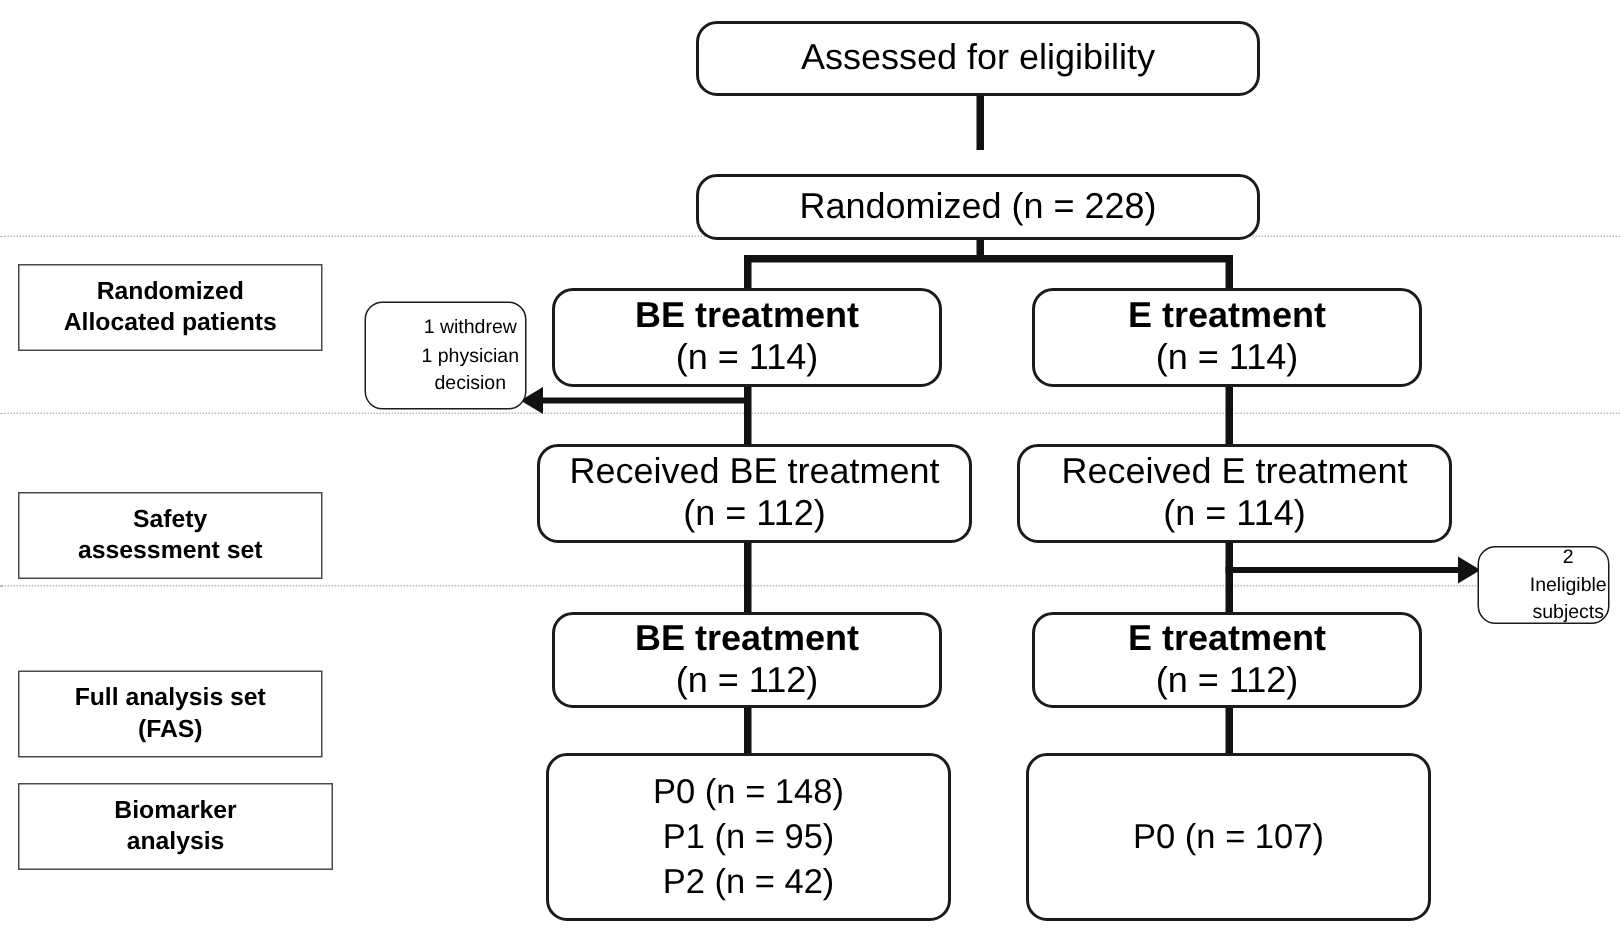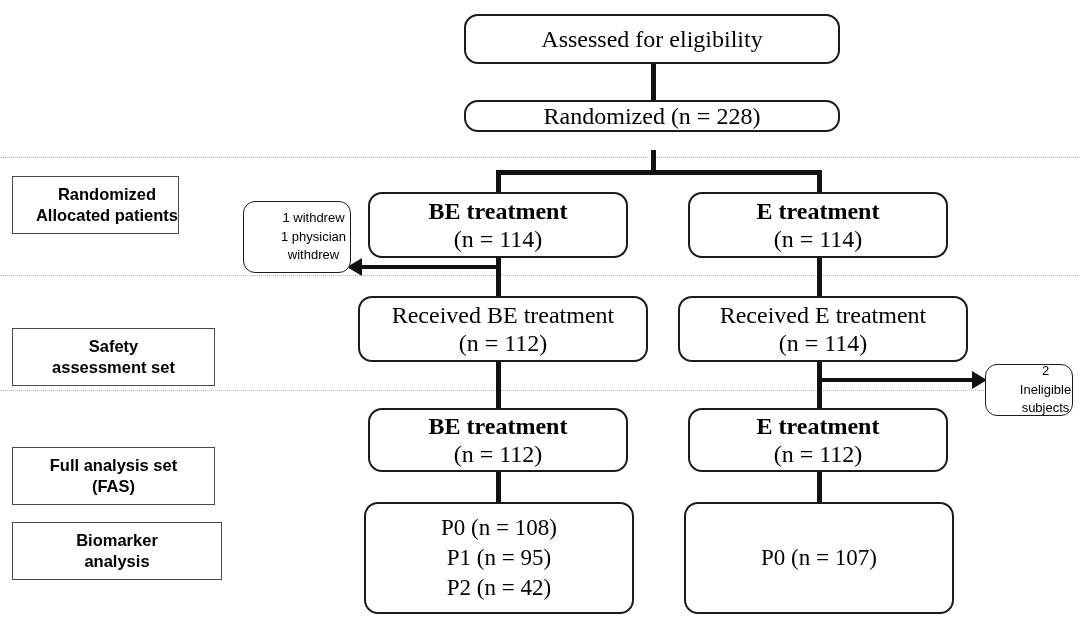--- a/index.html
+++ b/index.html
@@ -47,21 +47,20 @@
     border:2px solid #1b1b1b;
     border-radius:14px;
     background:#ffffff;
     display:flex;
     flex-direction:column;
     align-items:center;
     justify-content:center;
     text-align:center;
     color:#000000;
     z-index:5;
-    font-family:Liberation Serif, serif;
   }
   .node .l1{font-size:24px;line-height:1.18;}
   .node .l2{font-size:24px;line-height:1.18;}
   .node.bold .l1{font-weight:bold;}
   .node .row{font-size:23px;line-height:1.30;}
 
   
   .sidebox{
     position:absolute;
     box-sizing:border-box;
@@ -122,21 +121,21 @@
 
   <div class="vline" style="left:496px;top:470px;height:34px;"></div>
   <div class="vline" style="left:817px;top:470px;height:34px;"></div>
 
   <div class="arrow-line" style="left:360px;top:265px;width:140px;"></div>
   <div class="arrow-head left" style="left:347px;top:258px;"></div>
 
   <div class="arrow-line" style="left:817px;top:378px;width:157px;"></div>
   <div class="arrow-head right" style="left:972px;top:371px;"></div>
 
-  <div class="phase-label" style="left:12px;top:176px;width:167px;height:58px;justify-content:flex-end;">
+  <div class="phase-label" style="left:12px;top:176px;width:203px;height:58px;">
     <div>
       <span>Randomized</span>
       <span>Allocated  patients</span>
     </div>
   </div>
 
   <div class="phase-label" style="left:12px;top:297px;width:203px;height:58px;margin-top:31px;">
     <div>
       <span>Safety</span>
       <span>assessment set</span>
@@ -154,38 +153,38 @@
     <div>
       <span>Biomarker</span>
       <span>analysis</span>
     </div>
   </div>
 
   <div class="node" style="left:464px;top:14px;width:376px;height:50px;">
     <div class="l1">Assessed for eligibility</div>
   </div>
 
-  <div class="node" style="left:464px;top:100px;width:376px;height:32px;">
+  <div class="node" style="left:464px;top:116px;width:376px;height:44px;">
     <div class="l1">Randomized (n = 228)</div>
   </div>
 
   <div class="node bold" style="left:368px;top:192px;width:260px;height:66px;">
     <div class="l1">BE treatment</div>
     <div class="l2">(n = 114)</div>
   </div>
 
   <div class="node bold" style="left:688px;top:192px;width:260px;height:66px;">
     <div class="l1">E treatment</div>
     <div class="l2">(n = 114)</div>
   </div>
 
   <div class="sidebox" style="left:243px;top:201px;width:108px;height:72px;">
     <div>1 withdrew</div>
     <div>1 physician</div>
-    <div>withdrew</div>
+    <div>decision</div>
   </div>
 
   <div class="node" style="left:358px;top:296px;width:290px;height:66px;">
     <div class="l1">Received BE treatment</div>
     <div class="l2">(n = 112)</div>
   </div>
 
   <div class="node" style="left:678px;top:296px;width:290px;height:66px;">
     <div class="l1">Received E treatment</div>
     <div class="l2">(n = 114)</div>
@@ -200,21 +199,21 @@
     <div class="l1">BE treatment</div>
     <div class="l2">(n = 112)</div>
   </div>
 
   <div class="node bold" style="left:688px;top:408px;width:260px;height:64px;">
     <div class="l1">E treatment</div>
     <div class="l2">(n = 112)</div>
   </div>
 
   <div class="node" style="left:364px;top:502px;width:270px;height:112px;">
-    <div class="row">P0 (n = 108)</div>
+    <div class="row">P0 (n = 148)</div>
     <div class="row">P1 (n = 95)</div>
     <div class="row">P2 (n = 42)</div>
   </div>
 
   <div class="node" style="left:684px;top:502px;width:270px;height:112px;">
     <div class="row">P0 (n = 107)</div>
   </div>
 
 </div>
 

